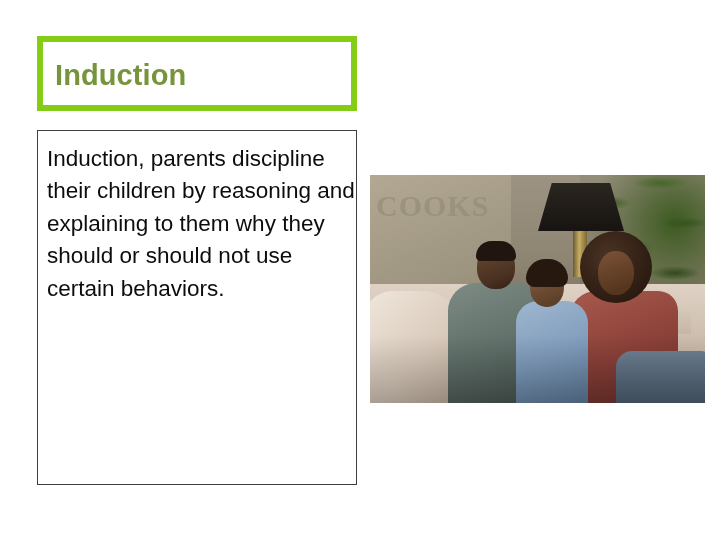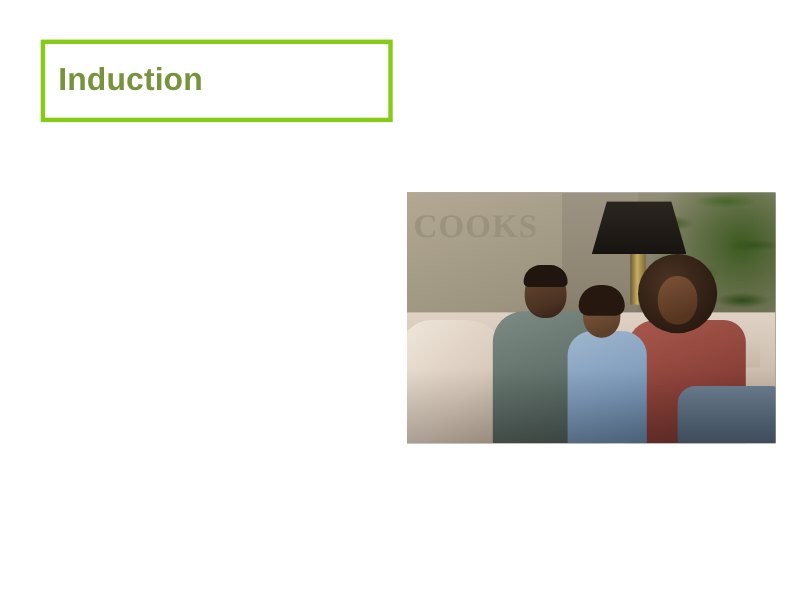--- a/index.html
+++ b/index.html
@@ -24,21 +24,21 @@
     background: #ffffff;
   }
 
   
   .title-box {
     position: absolute;
     left: 37px;
     top: 36px;
     width: 320px;
     height: 75px;
-    border: 4px solid #84cc16;
+    border: 6px solid #84cc16;
     box-sizing: border-box;
     background: #ffffff;
   }
   .title-text {
     position: absolute;
     left: 12px;
     top: 16px;
     font-size: 29px;
     line-height: 34px;
     color: #77933c;
@@ -305,20 +305,23 @@
 </style>
 </head>
 <body>
 
 <div class="slide">
 
   <div class="title-box">
     <div class="title-text">Induction</div>
   </div>
 
+  <div class="body-box">
+    <div class="body-text">Induction, parents discipline their children by reasoning and explaining to them why they should or should not use certain behaviors.</div>
+  </div>
 
   <div class="picture">
     <div class="pic-layer pic-wall">
       <div class="pic-wall-left"></div>
       <div class="pic-letters">COOKS</div>
       <div class="pic-plant"></div>
       <div class="pic-lamp-shade"></div>
       <div class="pic-lamp-base"></div>
       <div class="pic-couch">
         <div class="pic-couch-back"></div>

